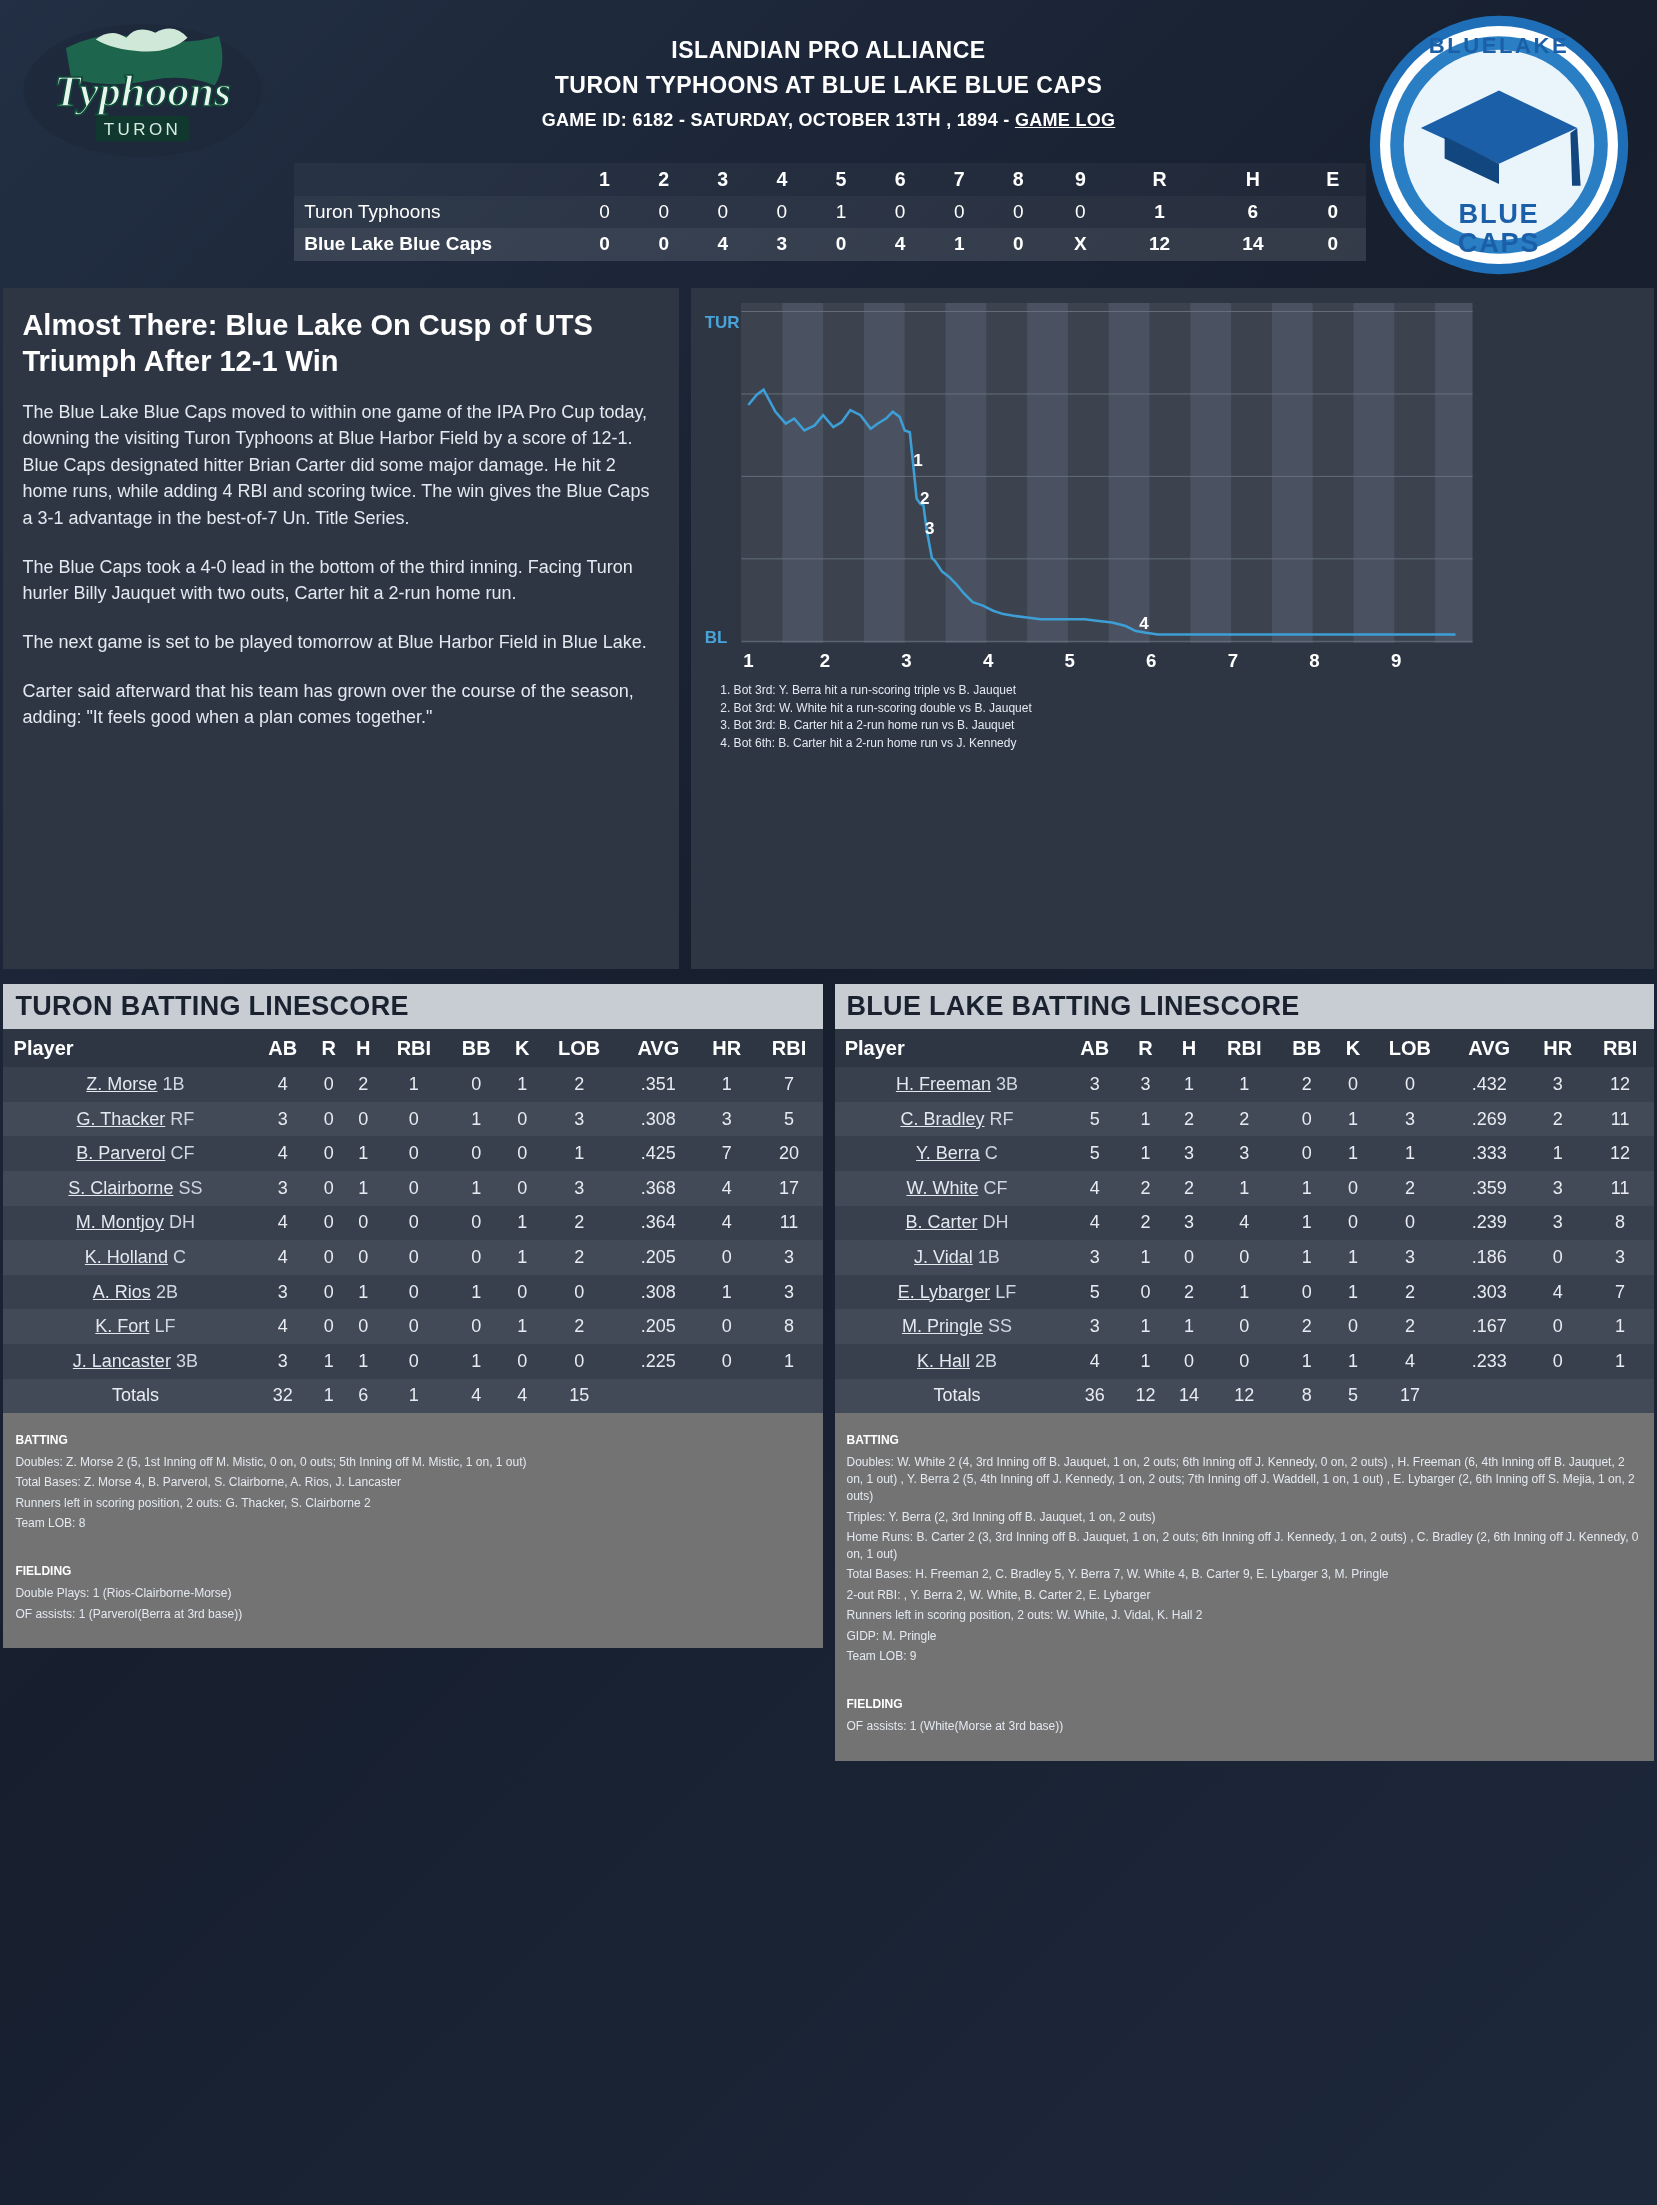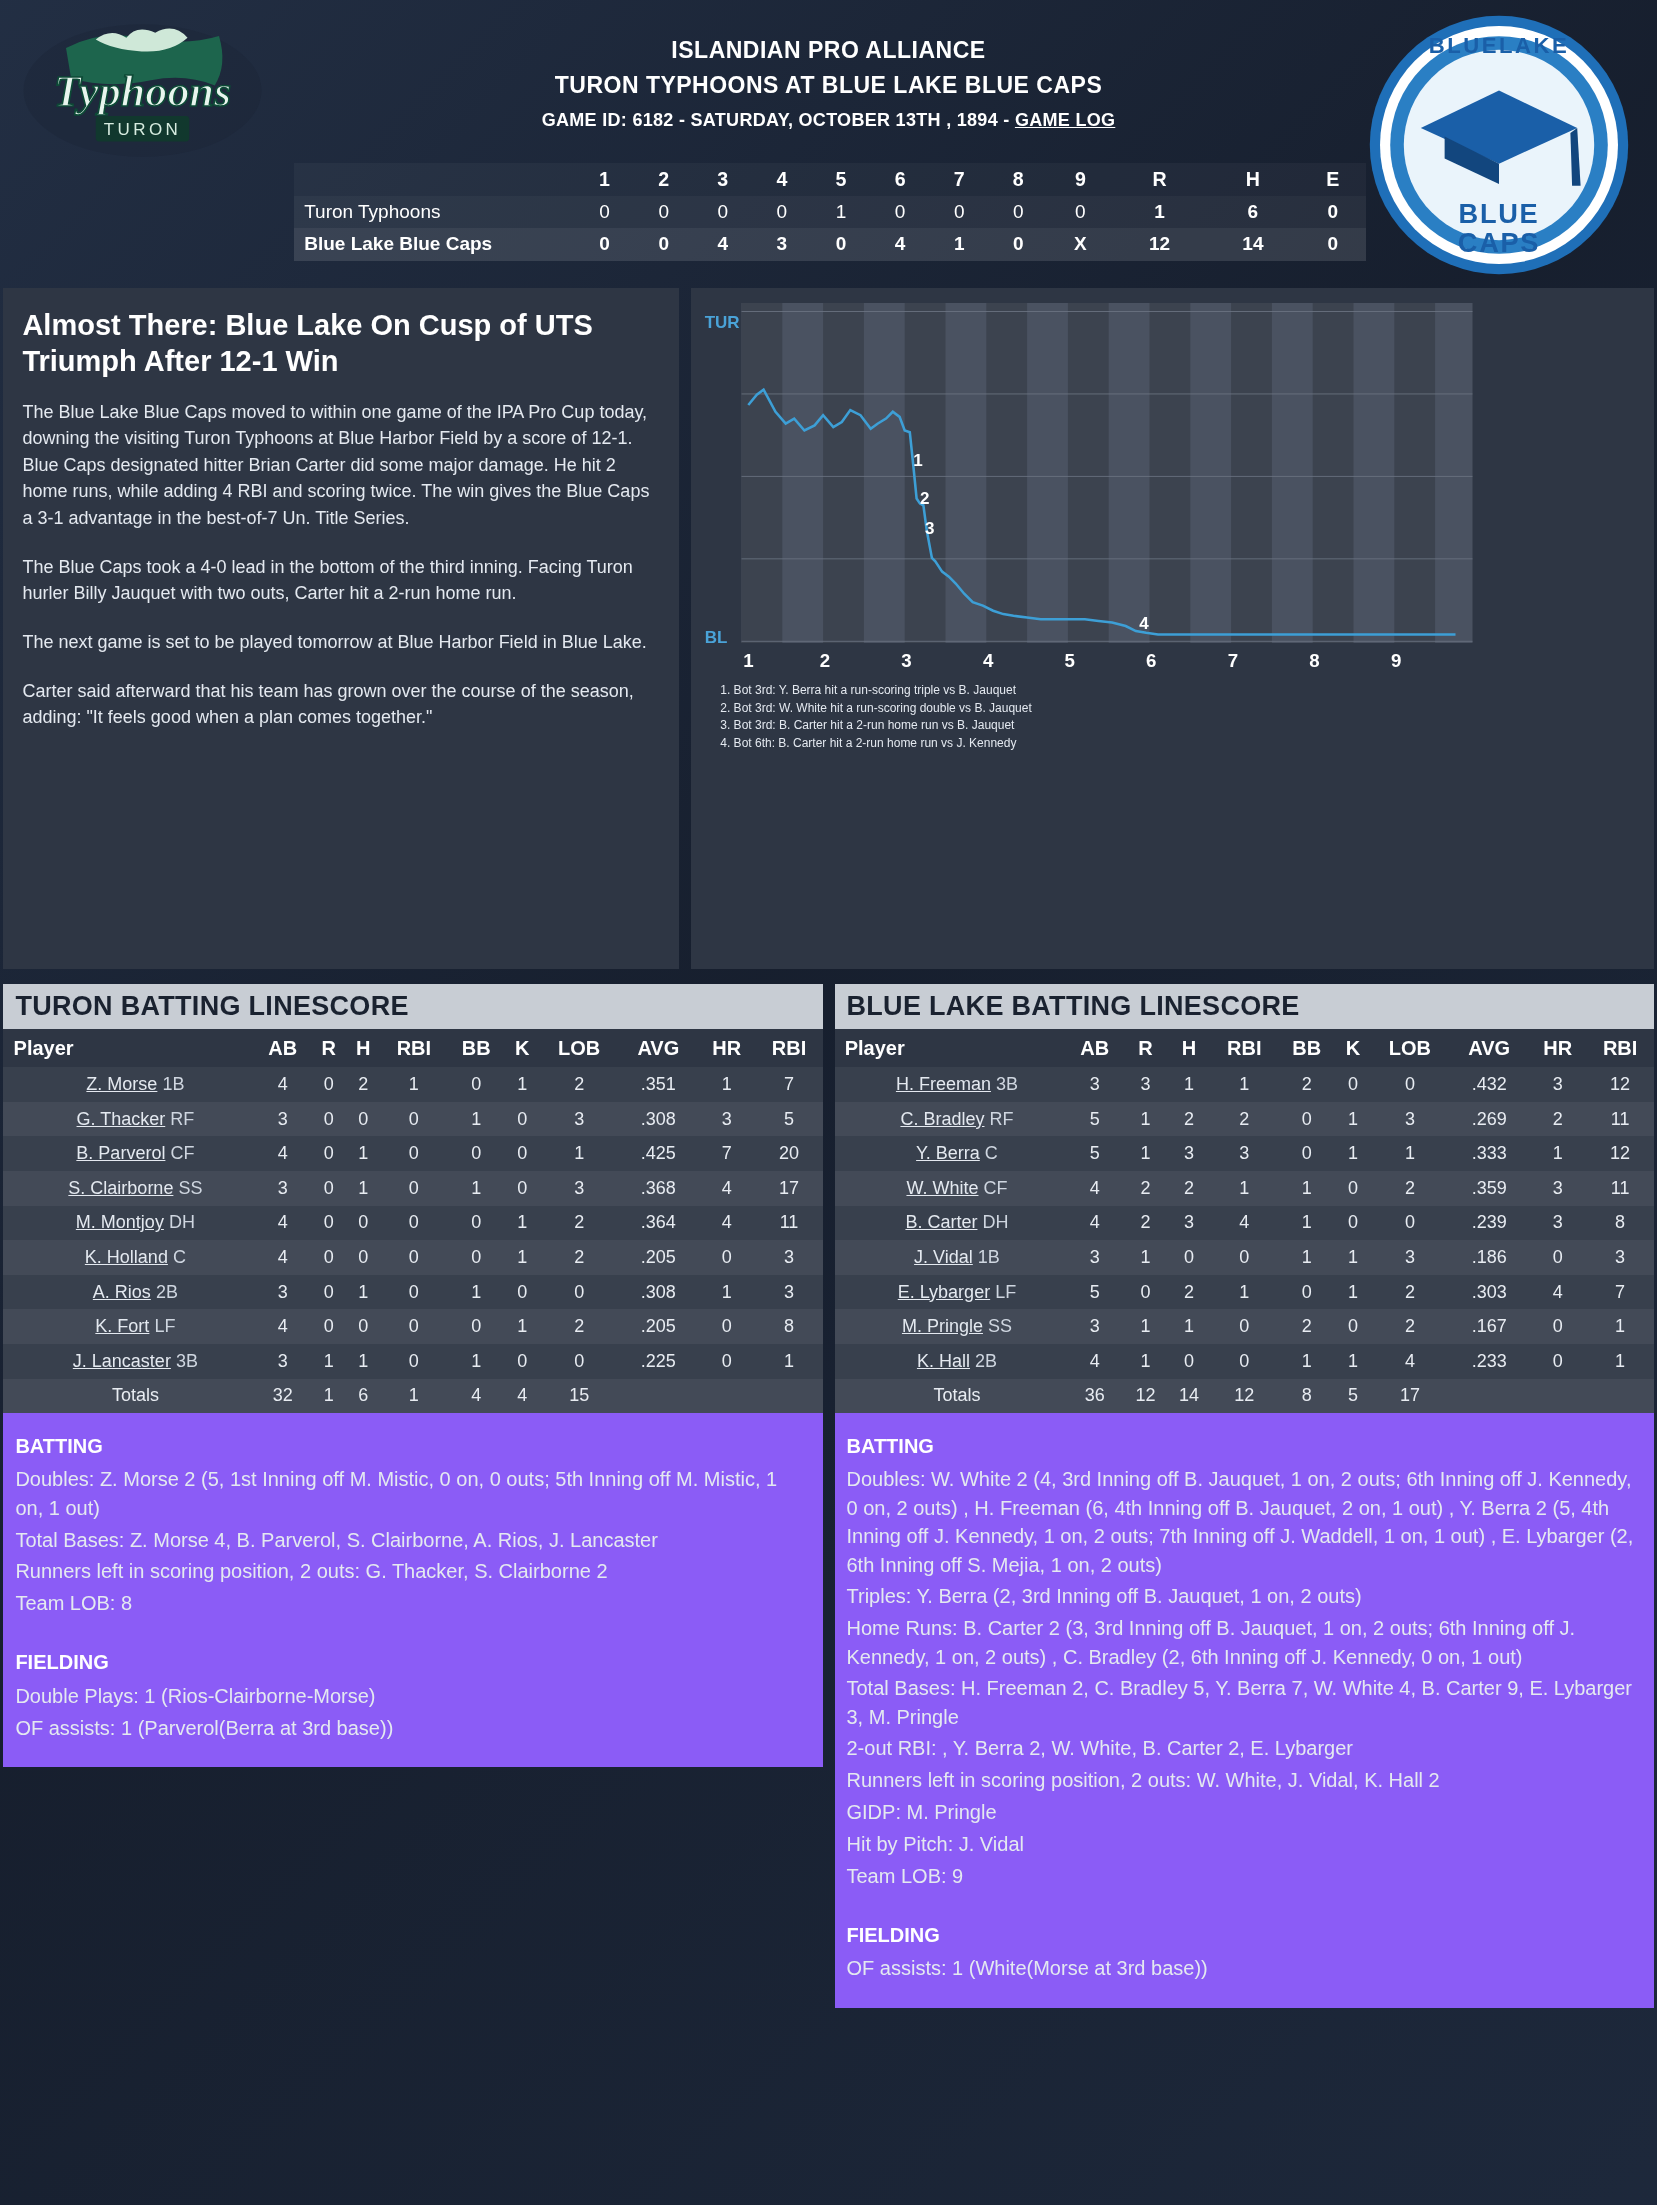--- a/index.html
+++ b/index.html
@@ -187,23 +187,23 @@
     text-align: center;
     color: #e8ecf2;
   }
   table.batting td.player-col { text-align: center; padding-left: 17px; }
   table.batting tbody tr:nth-child(odd) { background: rgba(255,255,255,0.05); }
   table.batting tbody tr:nth-child(even) { background: rgba(255,255,255,0.10); }
   table.batting tr.totals-row { background: rgba(255,255,255,0.05); }
   .pos { color: #cfd6e0; }
   
   .notes {
-    background: #8b5cf6;
+    background: #737373;
     padding: 10.2px 12px 22px 12px;
-    font-size: 20px;
+    font-size: 12px;
     line-height: 1.42;
   }
   .notes .sec-head {
     font-weight: bold;
     margin: 8.5px 0 5.1px 0;
     color: #ffffff;
   }
   .notes .line {
     margin: 3.4px 0;
     color: #e4e9f0;
@@ -687,21 +687,20 @@
 
     <div class="notes">
       <div class="sec-head">BATTING</div>
       <div class="line"><span class="lbl">Doubles:</span><span> W. White 2 (4, 3rd Inning off B. Jauquet, 1 on, 2 outs; 6th Inning off J. Kennedy, 0 on, 2 outs) , H. Freeman (6, 4th Inning off B. Jauquet, 2 on, 1 out) , Y. Berra 2 (5, 4th Inning off J. Kennedy, 1 on, 2 outs; 7th Inning off J. Waddell, 1 on, 1 out) , E. Lybarger (2, 6th Inning off S. Mejia, 1 on, 2 outs)</span></div>
       <div class="line"><span class="lbl">Triples:</span><span> Y. Berra (2, 3rd Inning off B. Jauquet, 1 on, 2 outs)</span></div>
       <div class="line"><span class="lbl">Home Runs:</span><span> B. Carter 2 (3, 3rd Inning off B. Jauquet, 1 on, 2 outs; 6th Inning off J. Kennedy, 1 on, 2 outs) , C. Bradley (2, 6th Inning off J. Kennedy, 0 on, 1 out)</span></div>
       <div class="line"><span class="lbl">Total Bases:</span><span> H. Freeman 2, C. Bradley 5, Y. Berra 7, W. White 4, B. Carter 9, E. Lybarger 3, M. Pringle</span></div>
       <div class="line"><span class="lbl">2-out RBI:</span><span> , Y. Berra 2, W. White, B. Carter 2, E. Lybarger</span></div>
       <div class="line"><span class="lbl">Runners left in scoring position, 2 outs:</span><span> W. White, J. Vidal, K. Hall 2</span></div>
       <div class="line"><span class="lbl">GIDP:</span><span> M. Pringle</span></div>
-      <div class="line"><span class="lbl">Hit by Pitch:</span><span> J. Vidal</span></div>
       <div class="line"><span class="lbl">Team LOB:</span><span> 9</span></div>
       <div class="spacer-line"></div>
       <div class="sec-head">FIELDING</div>
       <div class="line"><span class="lbl">OF assists:</span><span> 1 (White(Morse at 3rd base))</span></div>
     </div>
   </div>
 </div>
 
 
 </body></html>

